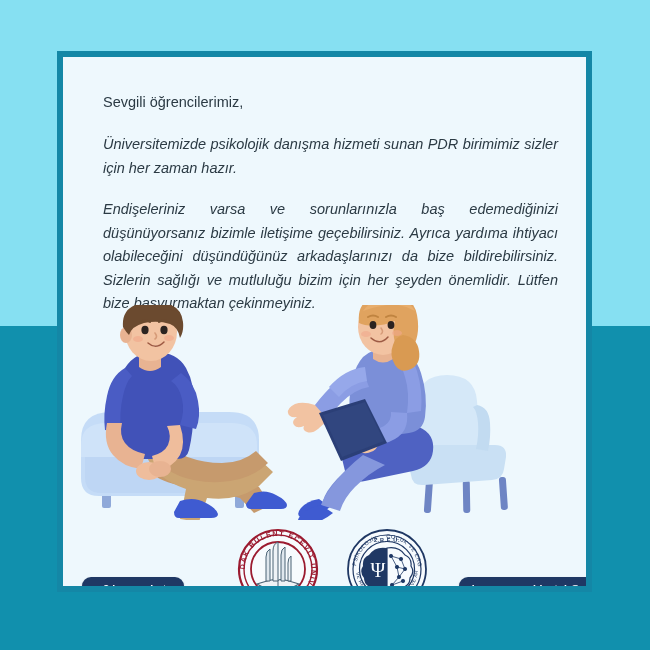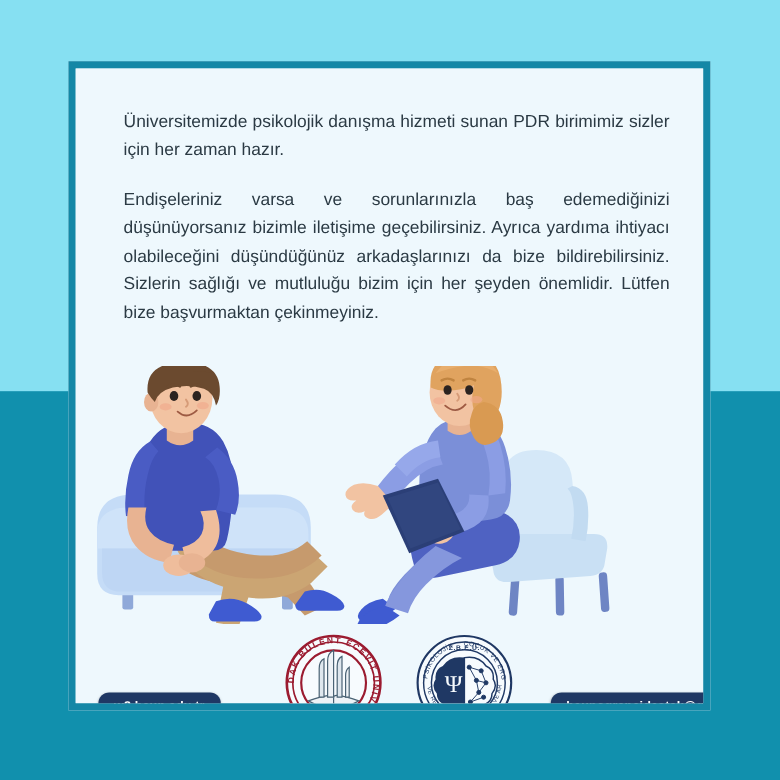--- a/index.html
+++ b/index.html
@@ -46,20 +46,21 @@
     line-height:1.55;
     margin:0 0 20px 0;
     color:#2b3a44;
   }
   .para{
     font-size:14.5px;
     line-height:1.62;
     margin:0 0 18px 0;
     text-align:justify;
     color:#2b3a44;
+    font-style:italic;
   }
   .para:last-child{margin-bottom:0;}
 
   
   .illus{
     position:absolute;left:0px;top:248px;width:100%;height:215px;
   }
   .illus svg{display:block;width:100%;height:100%;}
 
   
@@ -93,20 +94,21 @@
 
 <div id="poster">
 
   <div class="bg-top"></div>
   <div class="bg-bottom"></div>
 
   <div class="card">
     <div class="card-inner">
 
       <div class="text-block">
+        <p class="greeting">Sevgili öğrencilerimiz,</p>
         <p class="para">Üniversitemizde psikolojik danışma hizmeti sunan PDR birimimiz sizler için her zaman hazır.</p>
         <p class="para">Endişeleriniz varsa ve sorunlarınızla baş edemediğinizi düşünüyorsanız bizimle iletişime geçebilirsiniz. Ayrıca yardıma ihtiyacı olabileceğini düşündüğünüz arkadaşlarınızı da bize bildirebilirsiniz. Sizlerin sağlığı ve mutluluğu bizim için her şeyden önemlidir. Lütfen bize başvurmaktan çekinmeyiniz.</p>
       </div>
 
       <div class="illus">
         <svg viewBox="0 0 523 215" xmlns="http://www.w3.org/2000/svg">
 
           <g>
             <rect x="39" y="186" width="9" height="17" rx="2" fill="#8fa9d9"></rect>
             <rect x="172" y="186" width="9" height="17" rx="2" fill="#8fa9d9"></rect>

